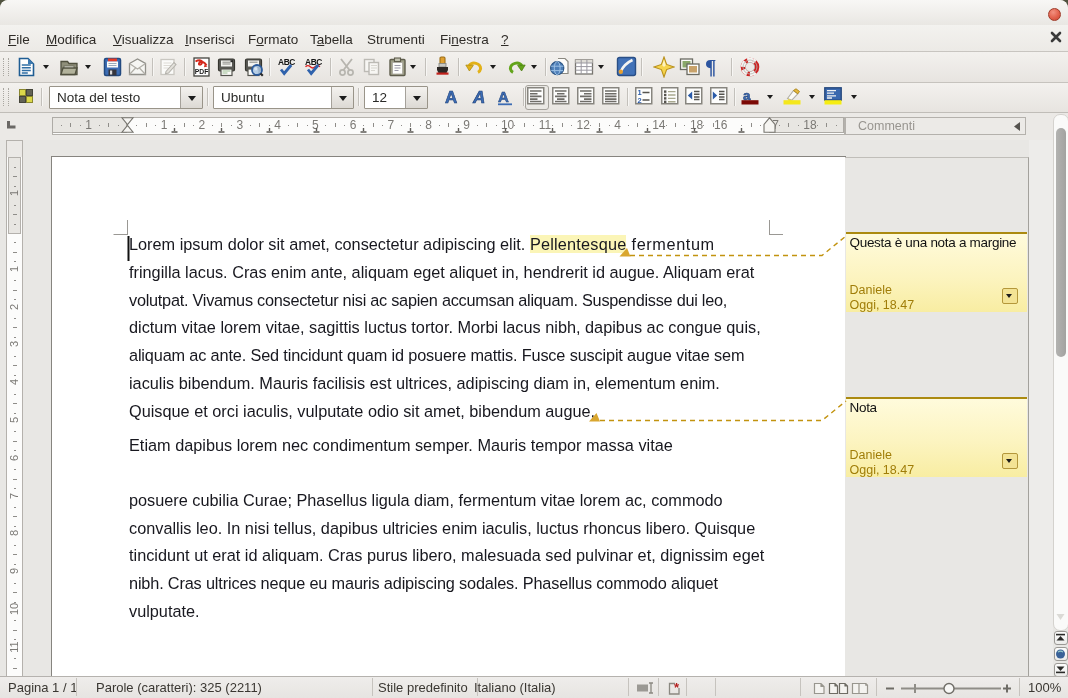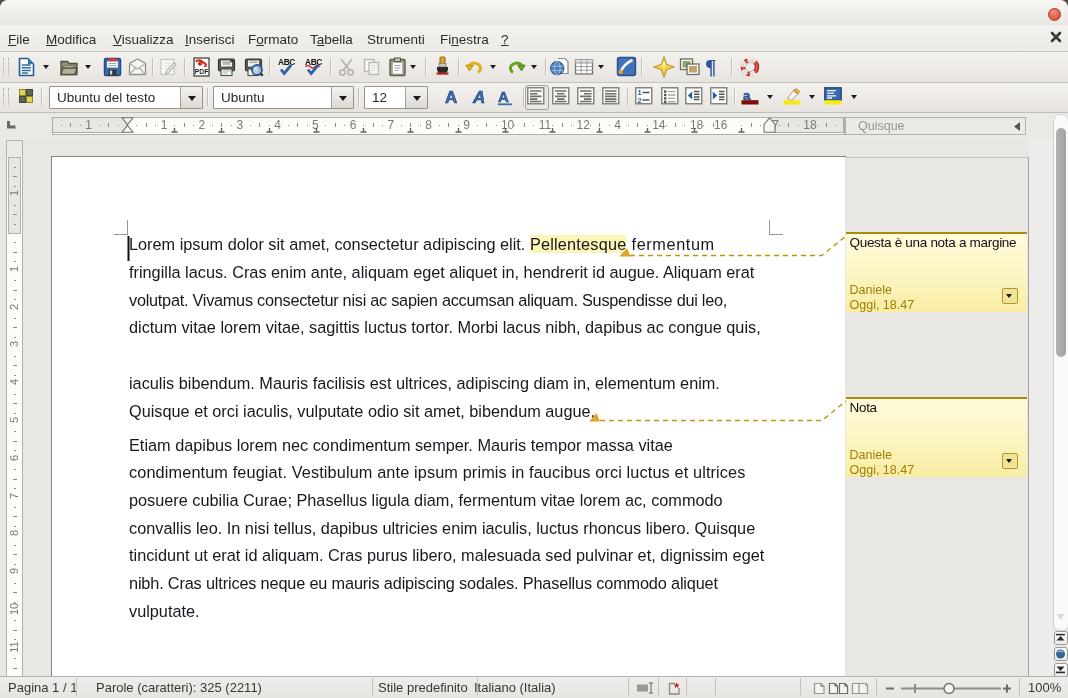--- a/index.html
+++ b/index.html
@@ -217,21 +217,21 @@
   </div>
   <div id="icons2">
   <svg class="ic" style="left:19px;top:89px" width="14" height="14">
         <rect x="0.5" y="0.5" width="6" height="6" fill="#dcd84a" stroke="#8a8730"></rect>
         <rect x="7.5" y="0.5" width="6" height="6" fill="#636355" stroke="#45453a"></rect>
         <rect x="0.5" y="7.5" width="6" height="6" fill="#636355" stroke="#45453a"></rect>
         <rect x="7.5" y="7.5" width="6" height="6" fill="#dcd84a" stroke="#8a8730"></rect>
       </svg>
   <div class="abs ts2" style="left:41px"></div>
   <div class="combo" style="left:49px;width:152px">
-        <span>Ubuntu del testo</span>
+        <span>Nota del testo</span>
         <div class="cbtn">
           <div class="darr"></div>
         </div>
       </div>
   <div class="abs ts2" style="left:207px"></div>
   <div class="combo" style="left:213px;width:139px">
         <span>Ubuntu</span>
         <div class="cbtn">
           <div class="darr"></div>
         </div>
@@ -327,21 +327,21 @@
         <rect x="0.5" y="13.2" width="17" height="4.3" fill="#f6ed12"></rect>
       </svg>
   <div class="abs darr" style="left:851px;top:95px"></div>
   </div>
   <div id="rulrow" class="abs"></div>
   <svg class="abs" style="left:7px;top:121px" width="10" height="9">
       <path d="M1.5 0 V7.5 M0 6 H8.5" stroke="#6a6865" stroke-width="3"></path>
     </svg>
   <div id="hrul" class="abs"></div>
   <div id="comhdr" class="abs">
-      <span>Quisque</span>
+      <span>Commenti</span>
     <svg style="position:absolute;right:4px;top:4px" width="8" height="9">
         <path d="M7 0 L7 9 L1 4.5 Z" fill="#55534f"></path>
       </svg>
   </div>
   <div id="main" class="abs">
     <div id="vrul">
         <div style="position:absolute;left:0;top:0;width:15px;height:16px;background:#ebe9e6"></div>
         <div style="position:absolute;left:1px;top:16px;width:11px;height:75px;background:#e8e6e2;border:1px solid #b4b1ac"></div>
         <span style="position:absolute;left:1px;top:121.79500000000002px;width:12px;color:#7b7975;font-size:11px;transform:rotate(-90deg);text-align:center">1</span>
         <span style="position:absolute;left:1px;top:159.59px;width:12px;color:#7b7975;font-size:11px;transform:rotate(-90deg);text-align:center">2</span>
@@ -397,25 +397,25 @@
         <div style="position:absolute;left:7px;top:517.19375px;width:2px;height:1px;background:#8f8d89"></div>
         <div style="position:absolute;left:6px;top:526.6425px;width:4px;height:1px;background:#8f8d89"></div>
       </div>
     <div id="page"></div>
     <div id="compane"></div>
     <div id="doc">
 <p>Lorem ipsum dolor sit amet, consectetur adipiscing elit. <span class="hl" style="letter-spacing:.2px">Pellentesque</span><span style="letter-spacing:.6px"> fermentum</span><br>
 fringilla lacus. Cras enim ante, aliquam eget aliquet in, hendrerit id augue. Aliquam erat<br>
 <span style="letter-spacing:-.26px">volutpat. Vivamus consectetur nisi ac sapien accumsan aliquam. Suspendisse dui leo,</span><br>
 dictum vitae lorem vitae, sagittis luctus tortor. Morbi lacus nibh, dapibus ac congue quis,<br>
-<br>
+<span style="letter-spacing:-.15px">aliquam ac ante. Sed tincidunt quam id posuere mattis. Fusce suscipit augue vitae sem</span><br>
 iaculis bibendum. Mauris facilisis est ultrices, adipiscing diam in, elementum enim.<br>
 Quisque et orci iaculis, vulputate odio sit amet, bibendum augue,</p>
 <p>Etiam dapibus lorem nec condimentum semper. Mauris tempor massa vitae<br>
-<span style="letter-spacing:.12px">condimentum feugiat. Vestibulum ante ipsum primis in faucibus orci luctus et ultrices</span><br>
+<br>
 posuere cubilia Curae; Phasellus ligula diam, fermentum vitae lorem ac, commodo<br>
 convallis leo. In nisi tellus, dapibus ultricies enim iaculis, luctus rhoncus libero. Quisque<br>
 tincidunt ut erat id aliquam. Cras purus libero, malesuada sed pulvinar et, dignissim eget<br>
 <span style="letter-spacing:-.16px">nibh. Cras ultrices neque eu mauris adipiscing sodales. Phasellus commodo aliquet</span><br>
 vulputate.</p>
     </div>
     <div id="note1" class="note" style="top:92px;height:78px">
       <div class="ntitle">Questa è una nota a margine</div>
       <div class="nauth" style="top:49px">Daniele</div>
       <div class="nauth" style="top:64px">Oggi, 18.47</div>

